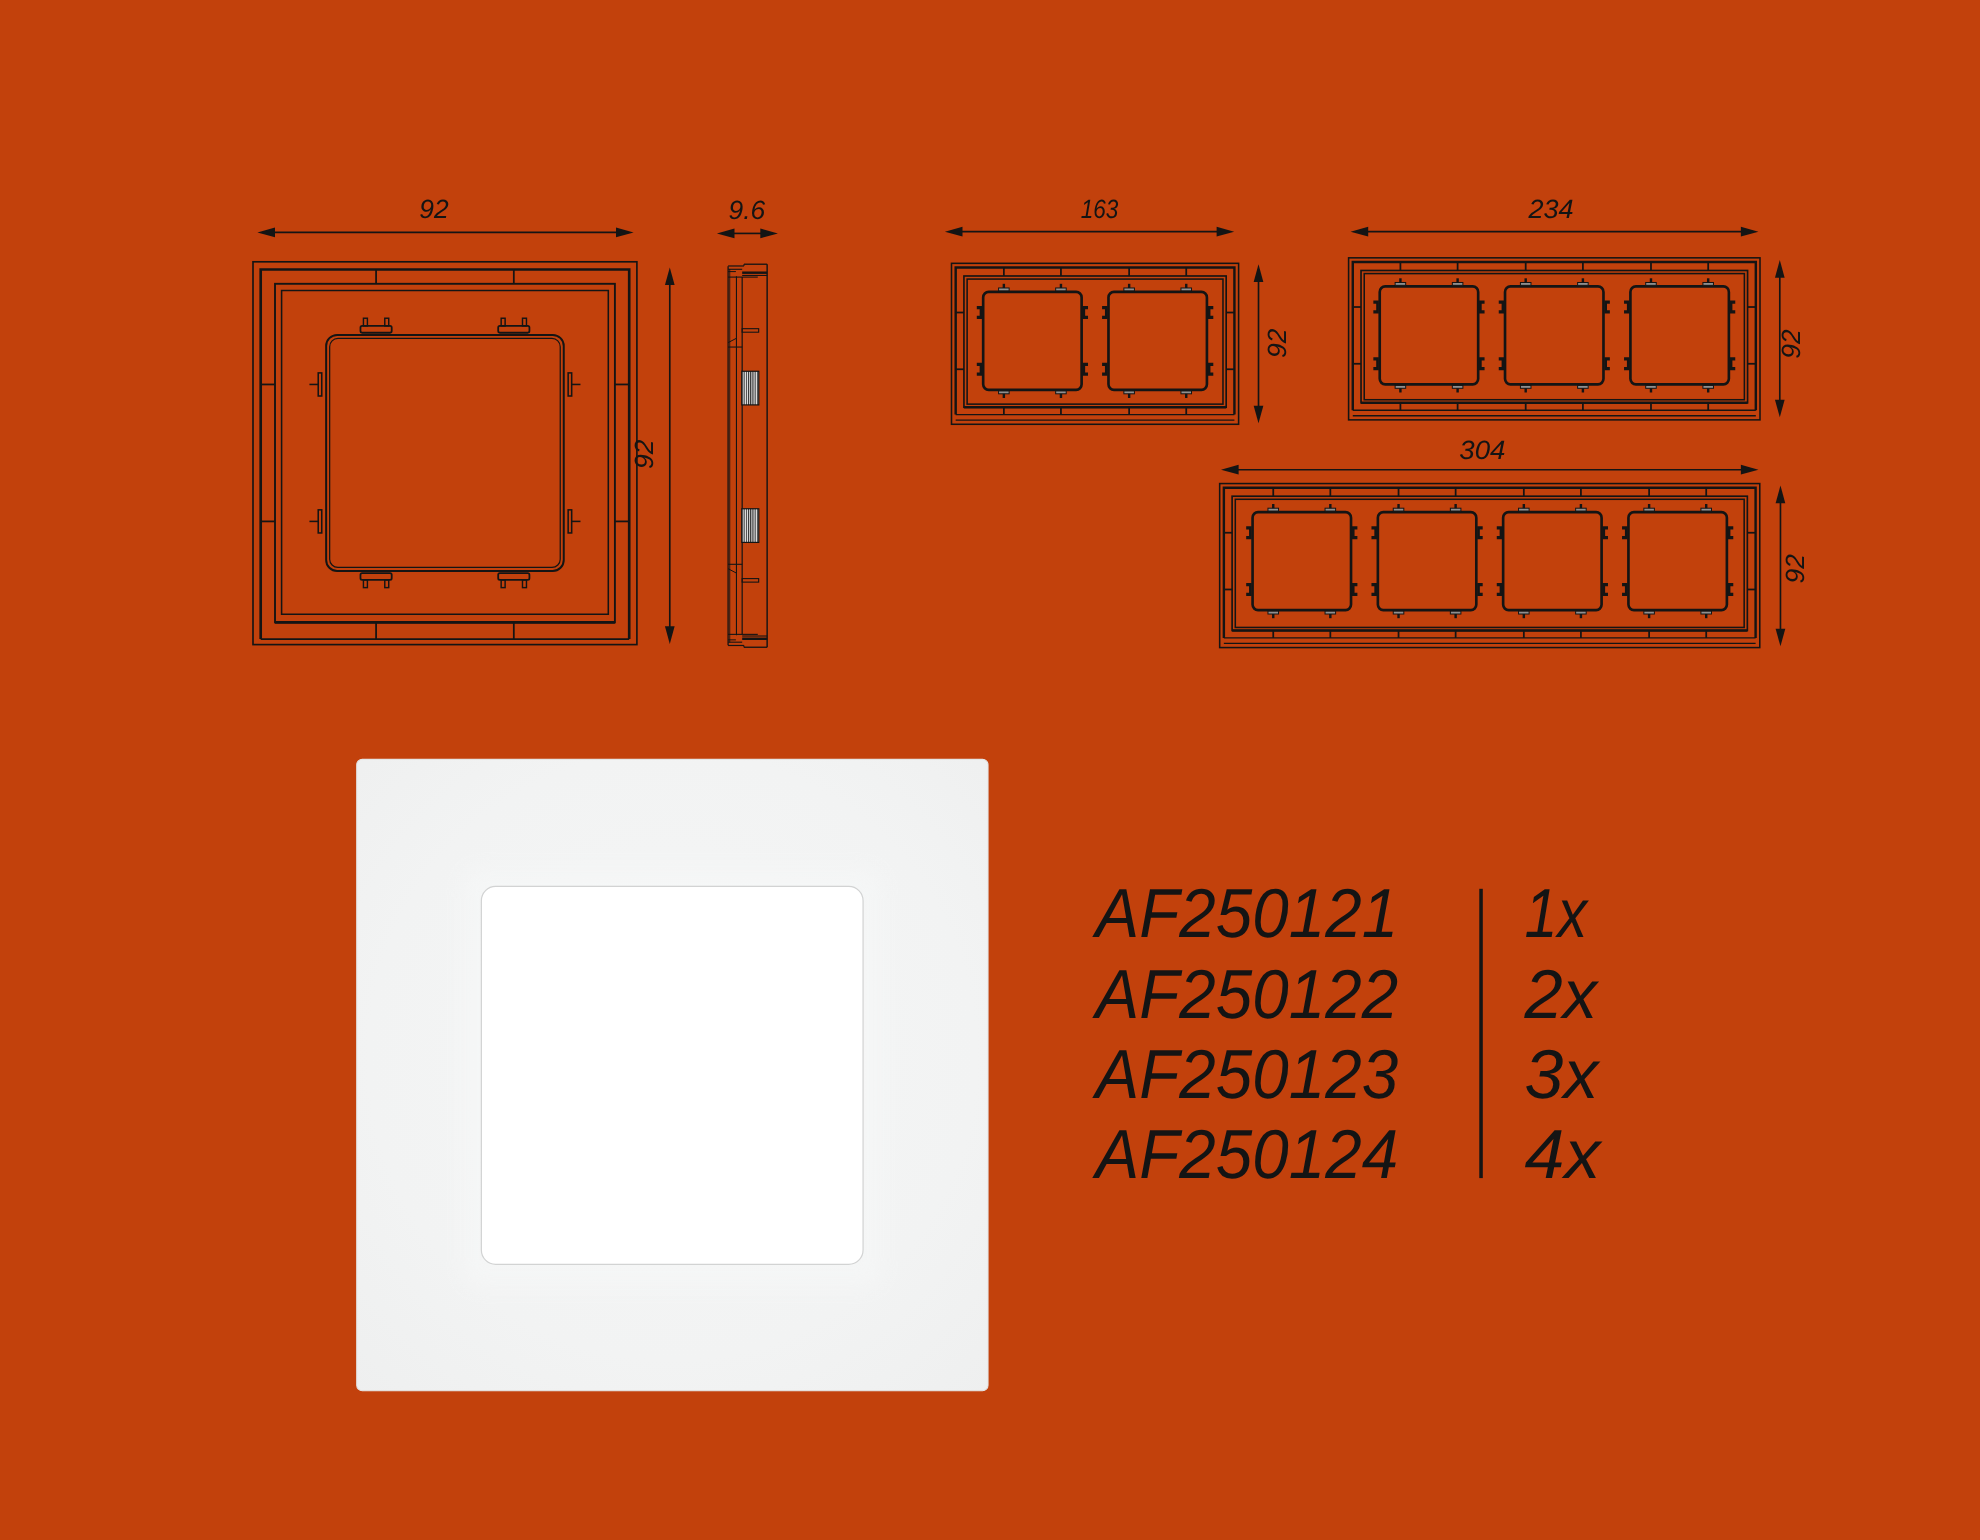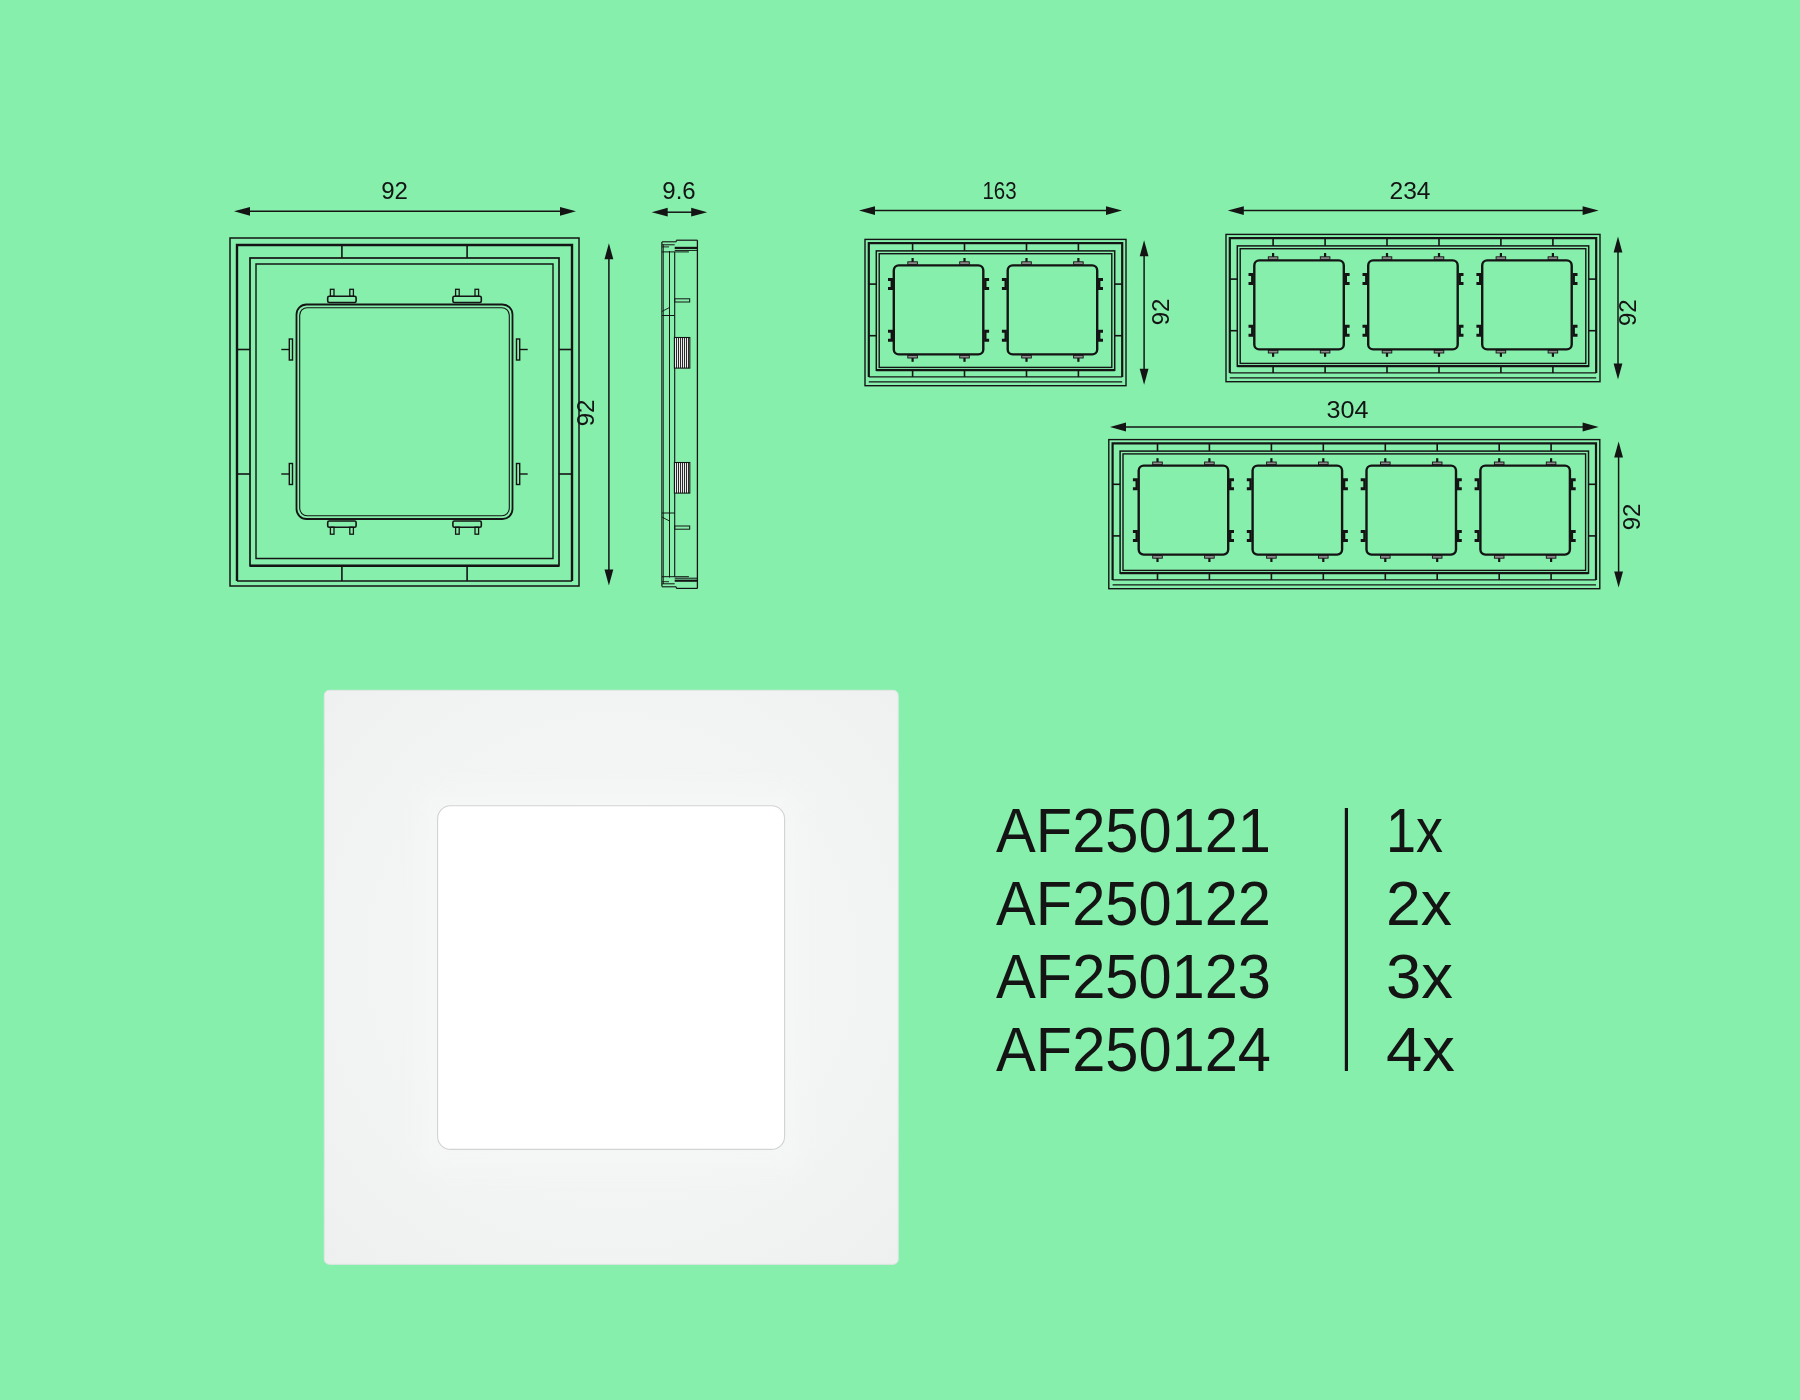--- a/index.html
+++ b/index.html
@@ -1,16 +1,16 @@
 <!DOCTYPE html>
 <html><head><meta charset="utf-8"><title>Frames</title>
 <style>
 html,body{margin:0;padding:0;background:#ffffff;}
-.page{position:relative;width:1800px;height:1400px;background:#86efac;overflow:hidden;
- font-family:"Liberation Sans", sans-serif;}
+.page{position:relative;width:1800px;height:1400px;background:#c2410c;overflow:hidden;
+ font-family:"Liberation Sans", sans-serif;font-style:italic;}
 svg text{font-family:"Liberation Sans", sans-serif;}
 </style></head><body>
 <div class="page">
 <svg width="1800" height="1400" viewBox="0 0 1800 1400">
 <defs>
 <pattern id="hatch" width="2.0" height="4" patternUnits="userSpaceOnUse">
 <rect width="2.0" height="4" fill="#ededed"></rect>
           <rect x="0" width="1.0" height="4" fill="#2a2a2a"></rect>
 </pattern>
 <radialGradient id="plateg" cx="50%" cy="47%" r="80%">

